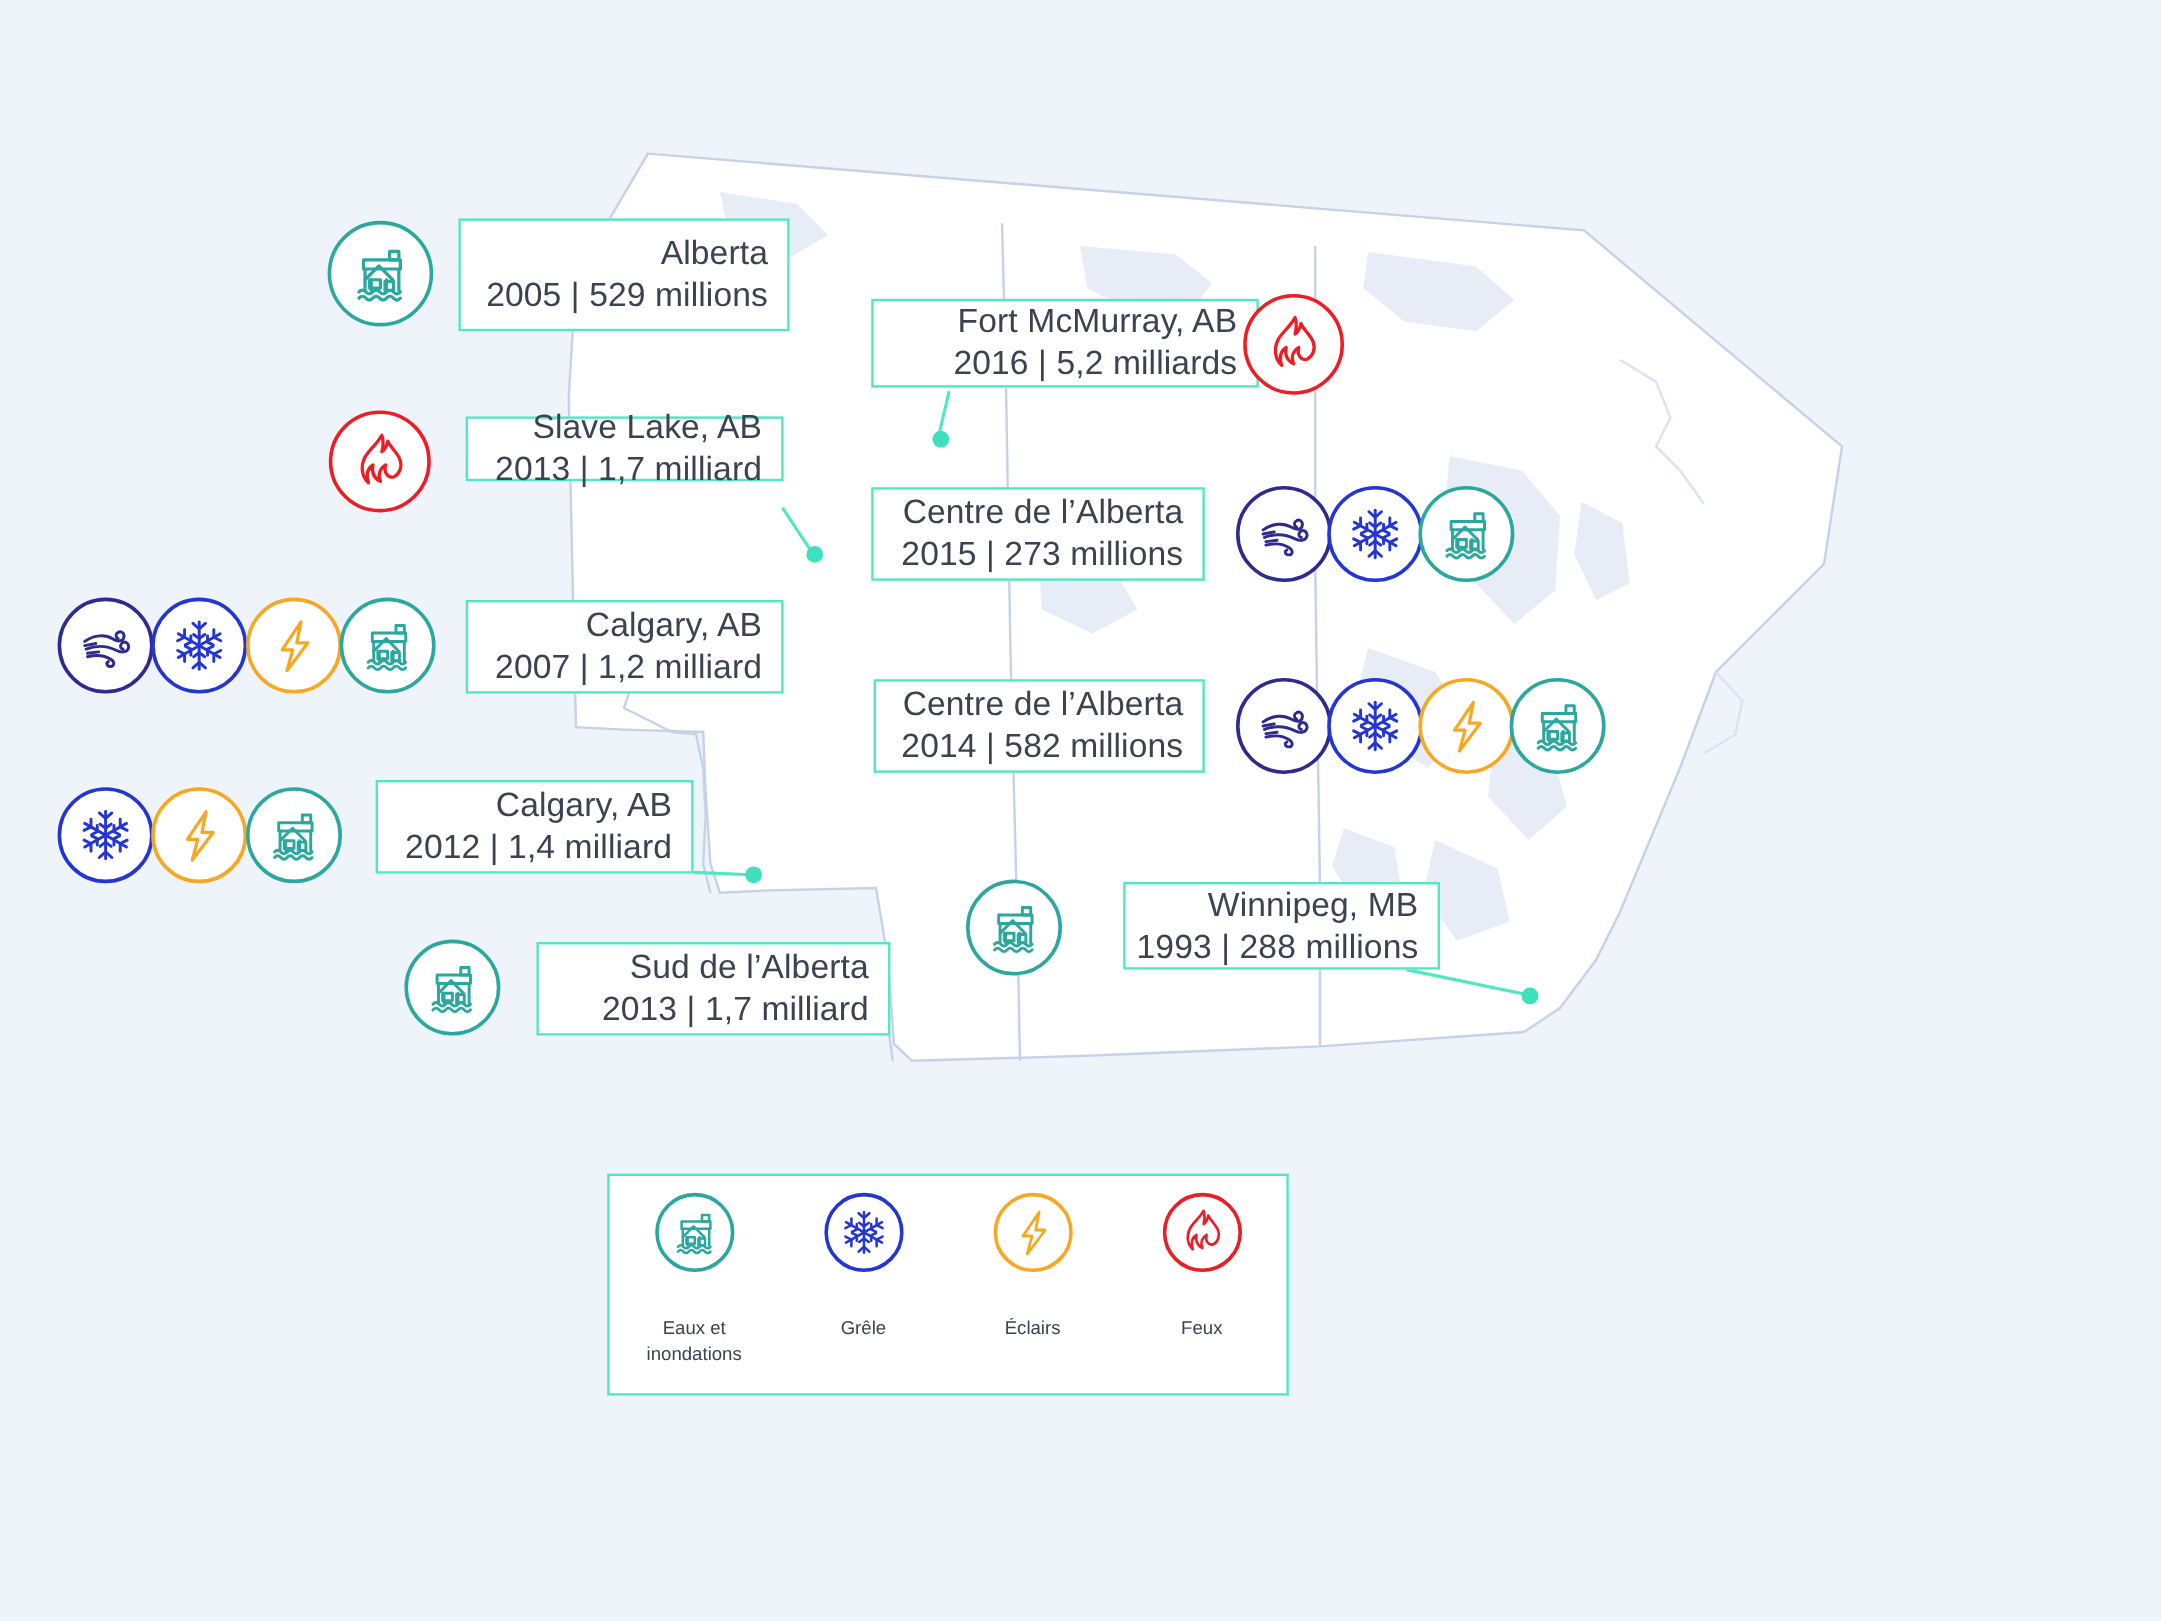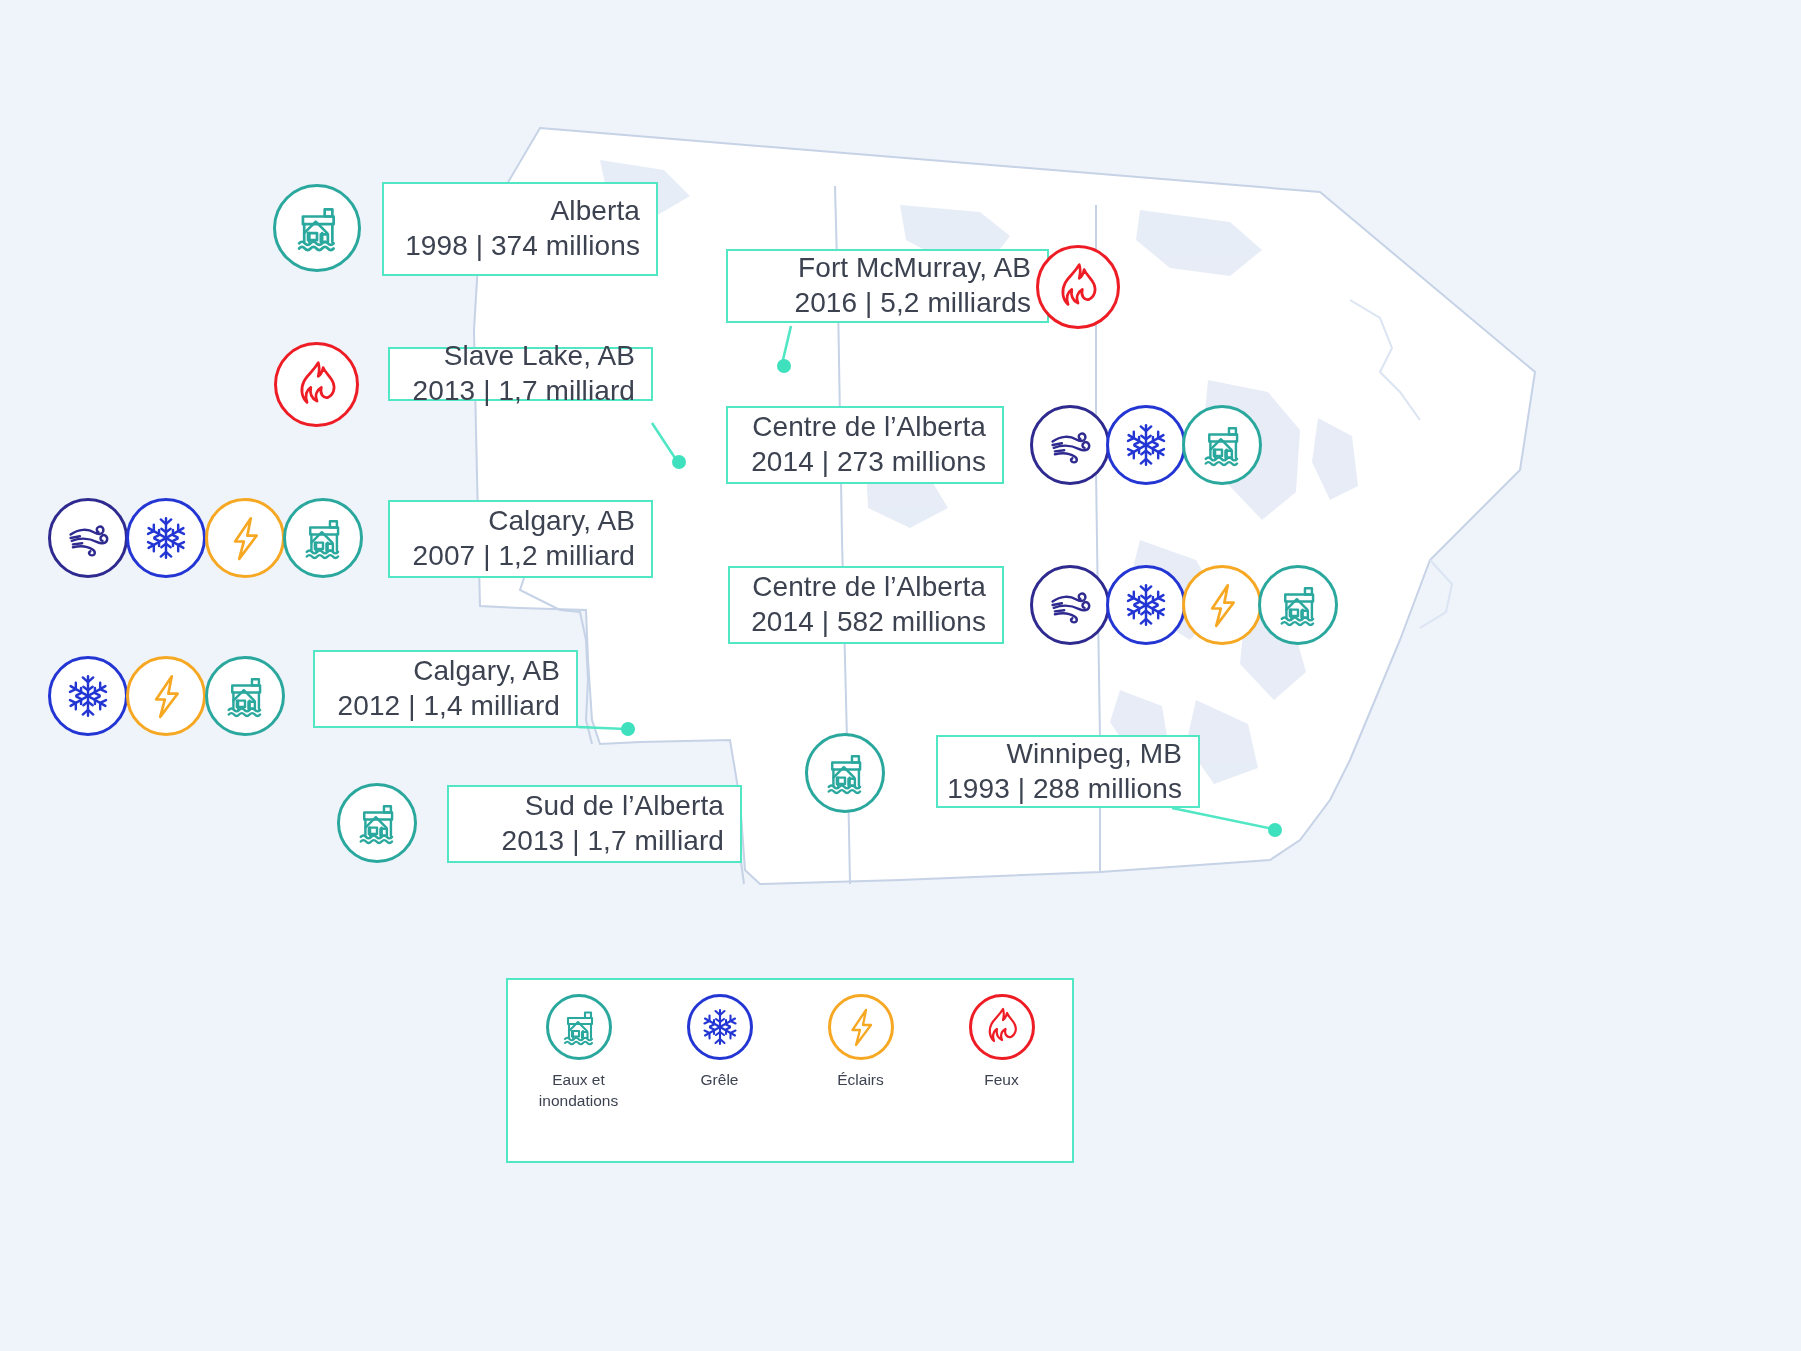--- a/index.html
+++ b/index.html
@@ -56,21 +56,21 @@
     background:#ffffff;
     box-sizing:border-box;
     display:flex;
     align-items:flex-start;
     justify-content:space-around;
     padding-top:14px;
     z-index:60;
   }
   .lg-item{
     width:100px;
-    display:flex;flex-direction:column;align-items:center;
+    display:flex;flex-direction:column;align-items:center;gap:28px;
   }
   .lg-circ{
     width:66px;height:66px;border-radius:50%;
     box-sizing:border-box;
     display:flex;align-items:center;justify-content:center;
     background:#fff;
   }
   .lg-label{
     margin-top:9px;
     font-size:15.5px;
@@ -199,21 +199,21 @@
     </defs>
   </svg>
 
   <div class="ico" style="left:273px;top:184px;width:88px;height:88px;border:3px solid #2ba89e;color:#2ba89e;">
     <svg width="64" height="64" aria-hidden="true">
         <use href="#ic-flood" x="0" y="0" width="64" height="64"></use>
       </svg>
   </div>
   <div class="callout" style="left:382px;top:182px;width:276px;height:94px;">
     <span class="l1">Alberta</span>
-    <span class="l2">1998 | 374 millions</span>
+    <span class="l2">2005 | 529 millions</span>
   </div>
 
   <div class="callout" style="left:726px;top:249px;width:323px;height:74px;">
     <span class="l1">Fort McMurray, AB</span>
     <span class="l2">2016 | 5,2 milliards</span>
   </div>
   <div class="ico" style="left:1036px;top:245px;width:84px;height:84px;border:3px solid #ee1c24;color:#ee1c24;">
     <svg width="62" height="62" aria-hidden="true">
         <use href="#ic-fire" x="0" y="0" width="62" height="62"></use>
       </svg>
@@ -224,21 +224,21 @@
         <use href="#ic-fire" x="0" y="0" width="62" height="62"></use>
       </svg>
   </div>
   <div class="callout" style="left:388px;top:347px;width:265px;height:54px;">
     <span class="l1">Slave Lake, AB</span>
     <span class="l2">2013 | 1,7 milliard</span>
   </div>
 
   <div class="callout" style="left:726px;top:406px;width:278px;height:78px;">
     <span class="l1">Centre de l’Alberta</span>
-    <span class="l2">2014 | 273 millions</span>
+    <span class="l2">2015 | 273 millions</span>
   </div>
   <div class="ico" style="left:1030px;top:405px;width:80px;height:80px;border:3px solid #2e2a8f;color:#2e2a8f;">
     <svg width="58" height="58" aria-hidden="true">
         <use href="#ic-wind" x="0" y="0" width="58" height="58"></use>
       </svg>
   </div>
   <div class="ico" style="left:1106px;top:405px;width:80px;height:80px;border:3px solid #2336d4;color:#2336d4;">
     <svg width="58" height="58" aria-hidden="true">
         <use href="#ic-hail" x="0" y="0" width="58" height="58"></use>
       </svg>

